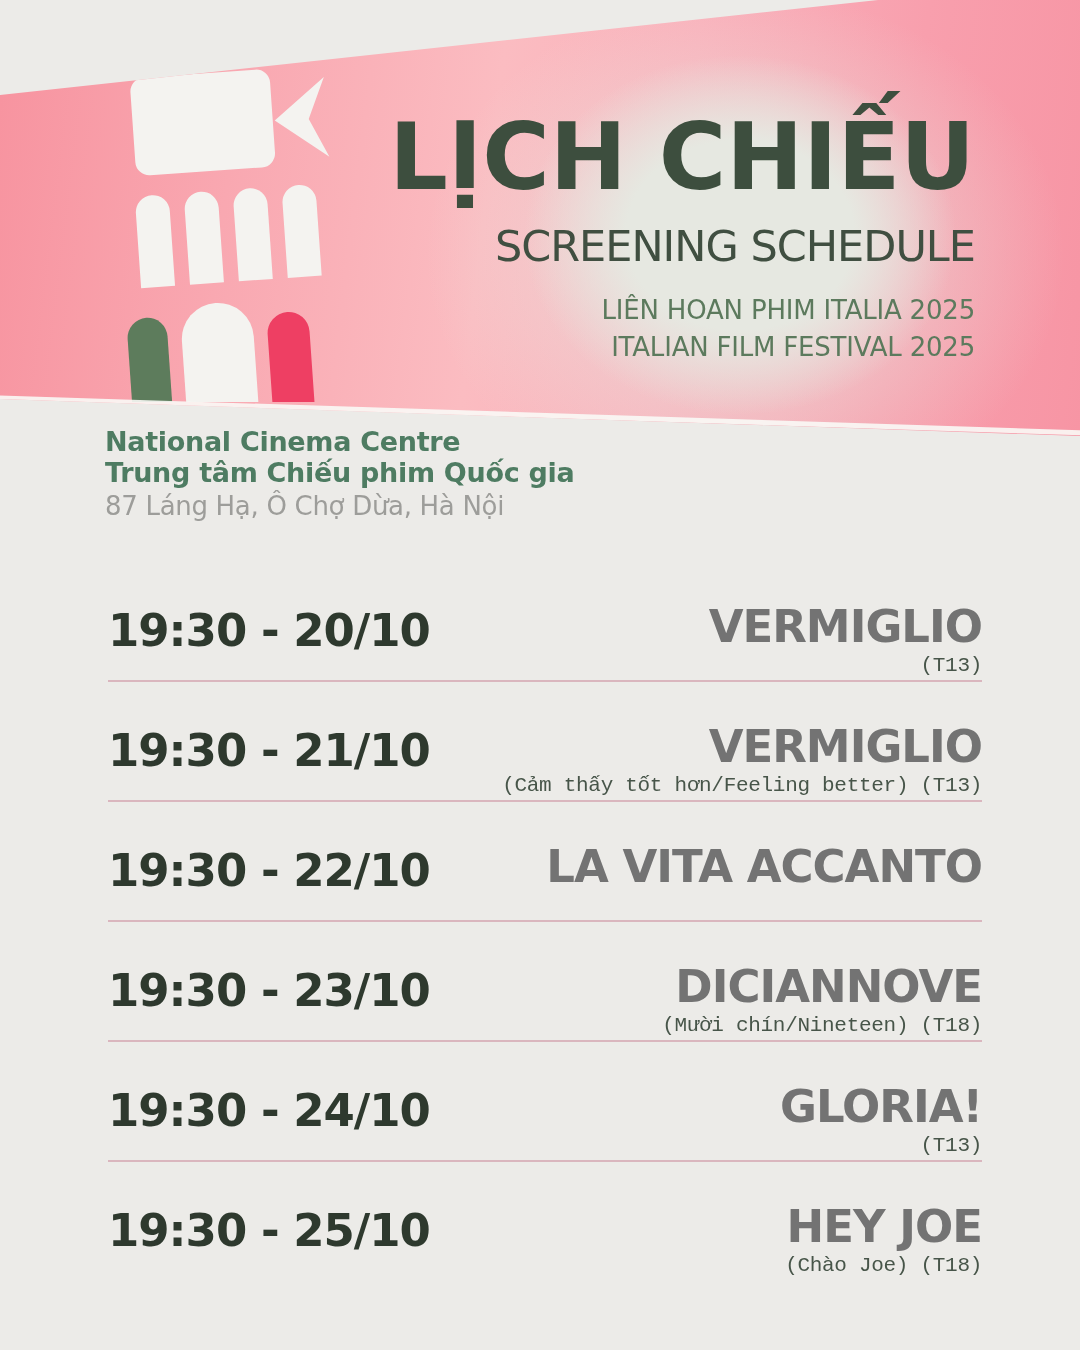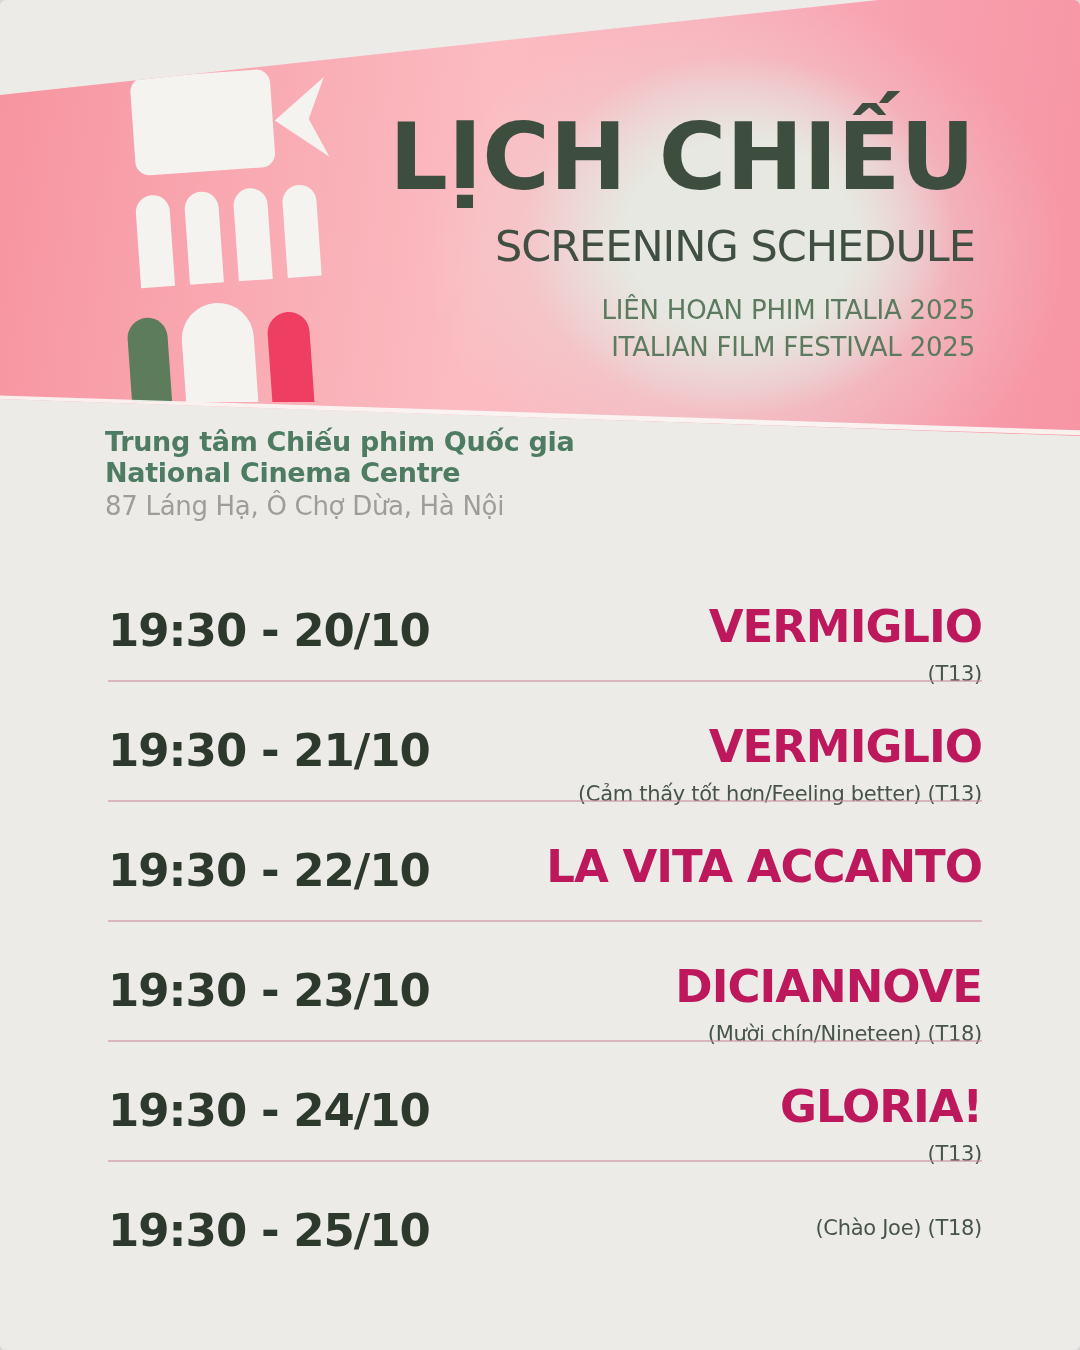--- a/index.html
+++ b/index.html
@@ -2,21 +2,20 @@
 <html><head>
 <meta charset="utf-8">
 <style>
   html,body{margin:0;padding:0;background:#d8d8d6;}
   .page{
     position:relative;
     width:1080px;height:1350px;
     background:#ecebe8;
     overflow:hidden;
     font-family:"DejaVu Sans","Liberation Sans",sans-serif;
-    border-radius:6px;
   }
 
   
   .banner{
     position:absolute;left:0;top:0;width:1080px;height:445px;
     clip-path:polygon(0px 95px,878px 0px,1080px 0px,1080px 436px,0px 399px);
     background:
       radial-gradient(300px 250px at 740px 235px,#e6e8e1 0%,#e6e8e1 38%,rgba(230,232,225,0) 72%),
       radial-gradient(470px 390px at 745px 255px,rgba(230,232,225,0.8) 0%,rgba(230,232,225,0) 68%),
       linear-gradient(97deg,#f7939f 0%,#f9a8b1 22%,#fbbcc1 45%,#fab1bb 62%,#f89fad 82%,#f795a4 100%);
@@ -64,25 +63,25 @@
   }
   .row:last-child::after{display:none;}
   .row-datetime{
     position:absolute;left:0;top:12px;
     font-size:45px;font-weight:bold;letter-spacing:-1px;
     color:#2e392e;white-space:nowrap;
   }
   .row-film{position:absolute;right:0;top:12px;text-align:right;}
   .film-title{
     font-size:45px;font-weight:bold;line-height:1.02;
-    letter-spacing:-1px;color:#be185d;white-space:nowrap;
+    letter-spacing:-1px;color:#737373;white-space:nowrap;
   }
   .film-subtitle{
-    font-size:21px;color:#475549;margin-top:12px;
-    letter-spacing:-0.3px;white-space:nowrap;
+    font-size:21px;color:#475549;margin-top:4px;
+    letter-spacing:-0.3px;white-space:nowrap;font-family:Liberation Mono, monospace;
   }
 </style>
 </head>
 <body>
 
 <div class="page">
 
   <div class="banner">
 
     <svg class="logo-svg" width="230" height="352" viewBox="0 0 230 352">
@@ -105,22 +104,22 @@
 
     <div class="title-vi">LỊCH CHIẾU</div>
     <div class="title-en">SCREENING SCHEDULE</div>
     <div class="fest-vi">LIÊN HOAN PHIM ITALIA 2025</div>
     <div class="fest-en">ITALIAN FILM FESTIVAL 2025</div>
 
     <div class="banner-edge"></div>
   </div>
 
   <div class="venue">
+    <div class="venue-name">National Cinema Centre</div>
     <div class="venue-name">Trung tâm Chiếu phim Quốc gia</div>
-    <div class="venue-name">National Cinema Centre</div>
     <div class="venue-address">87 Láng Hạ, Ô Chợ Dừa, Hà Nội</div>
   </div>
 
   <div class="schedule">
 
     <div class="row">
       <div class="row-datetime">19:30 - 20/10</div>
       <div class="row-film">
         <div class="film-title">VERMIGLIO</div>
         <div class="film-subtitle">(T13)</div>
@@ -154,18 +153,19 @@
       <div class="row-datetime">19:30 - 24/10</div>
       <div class="row-film">
         <div class="film-title">GLORIA!</div>
         <div class="film-subtitle">(T13)</div>
       </div>
     </div>
 
     <div class="row">
       <div class="row-datetime">19:30 - 25/10</div>
       <div class="row-film">
+        <div class="film-title">HEY JOE</div>
         <div class="film-subtitle">(Chào Joe) (T18)</div>
       </div>
     </div>
 
   </div>
 </div>
 
 </body></html>

